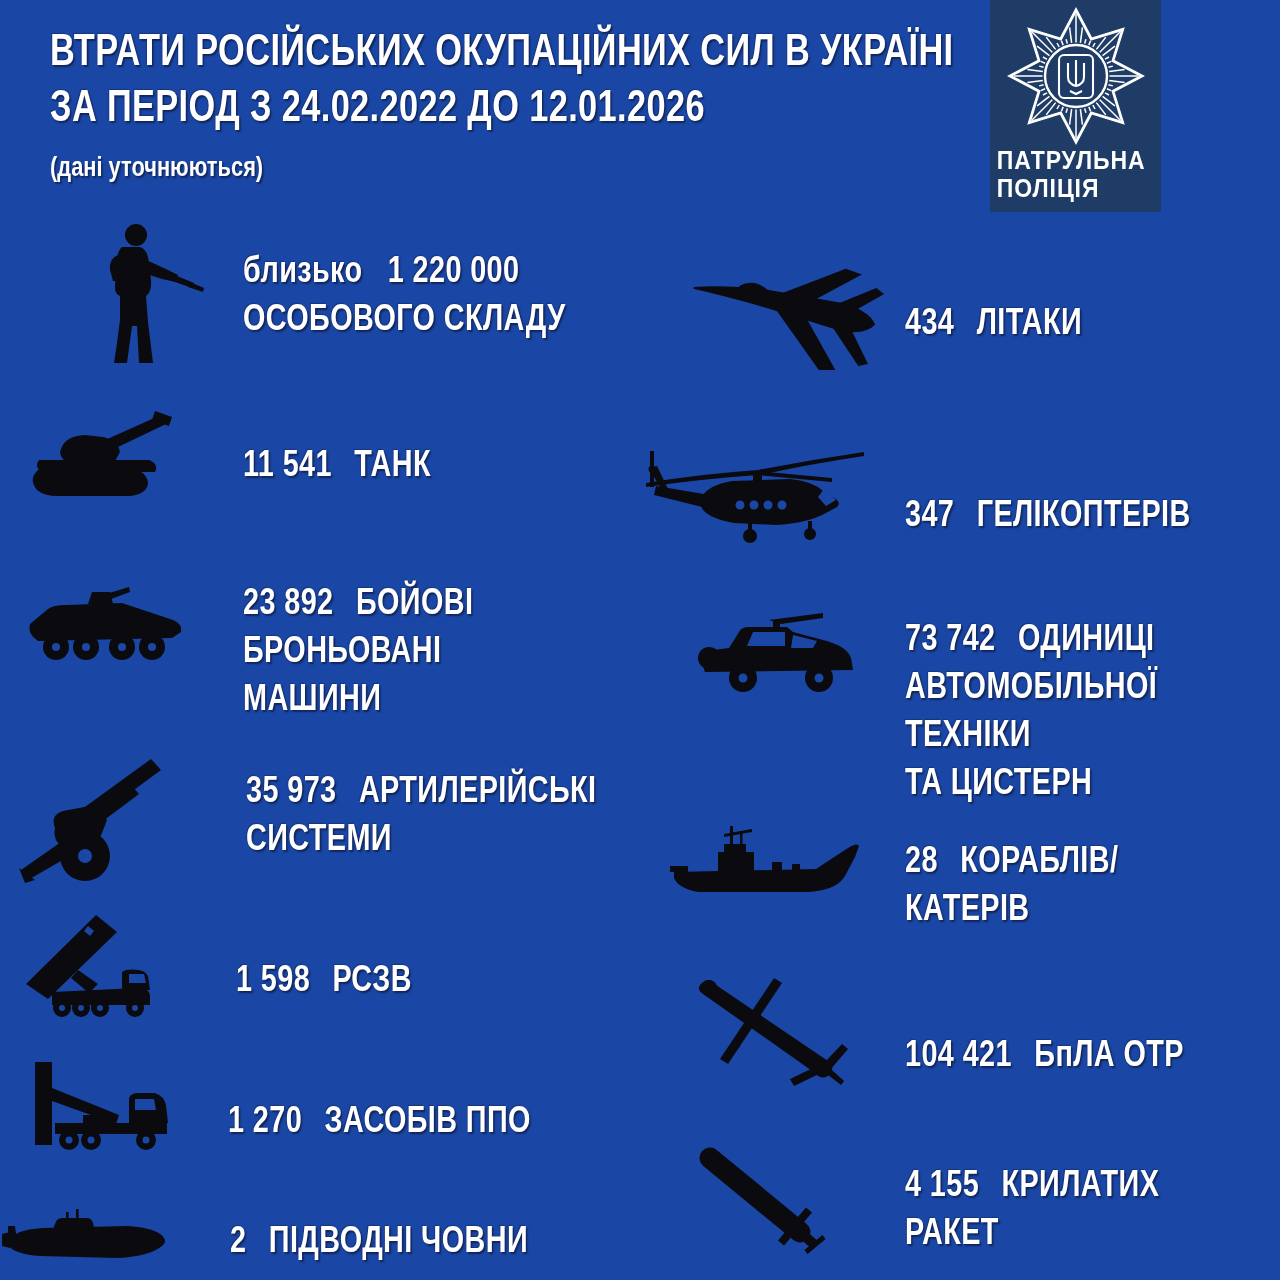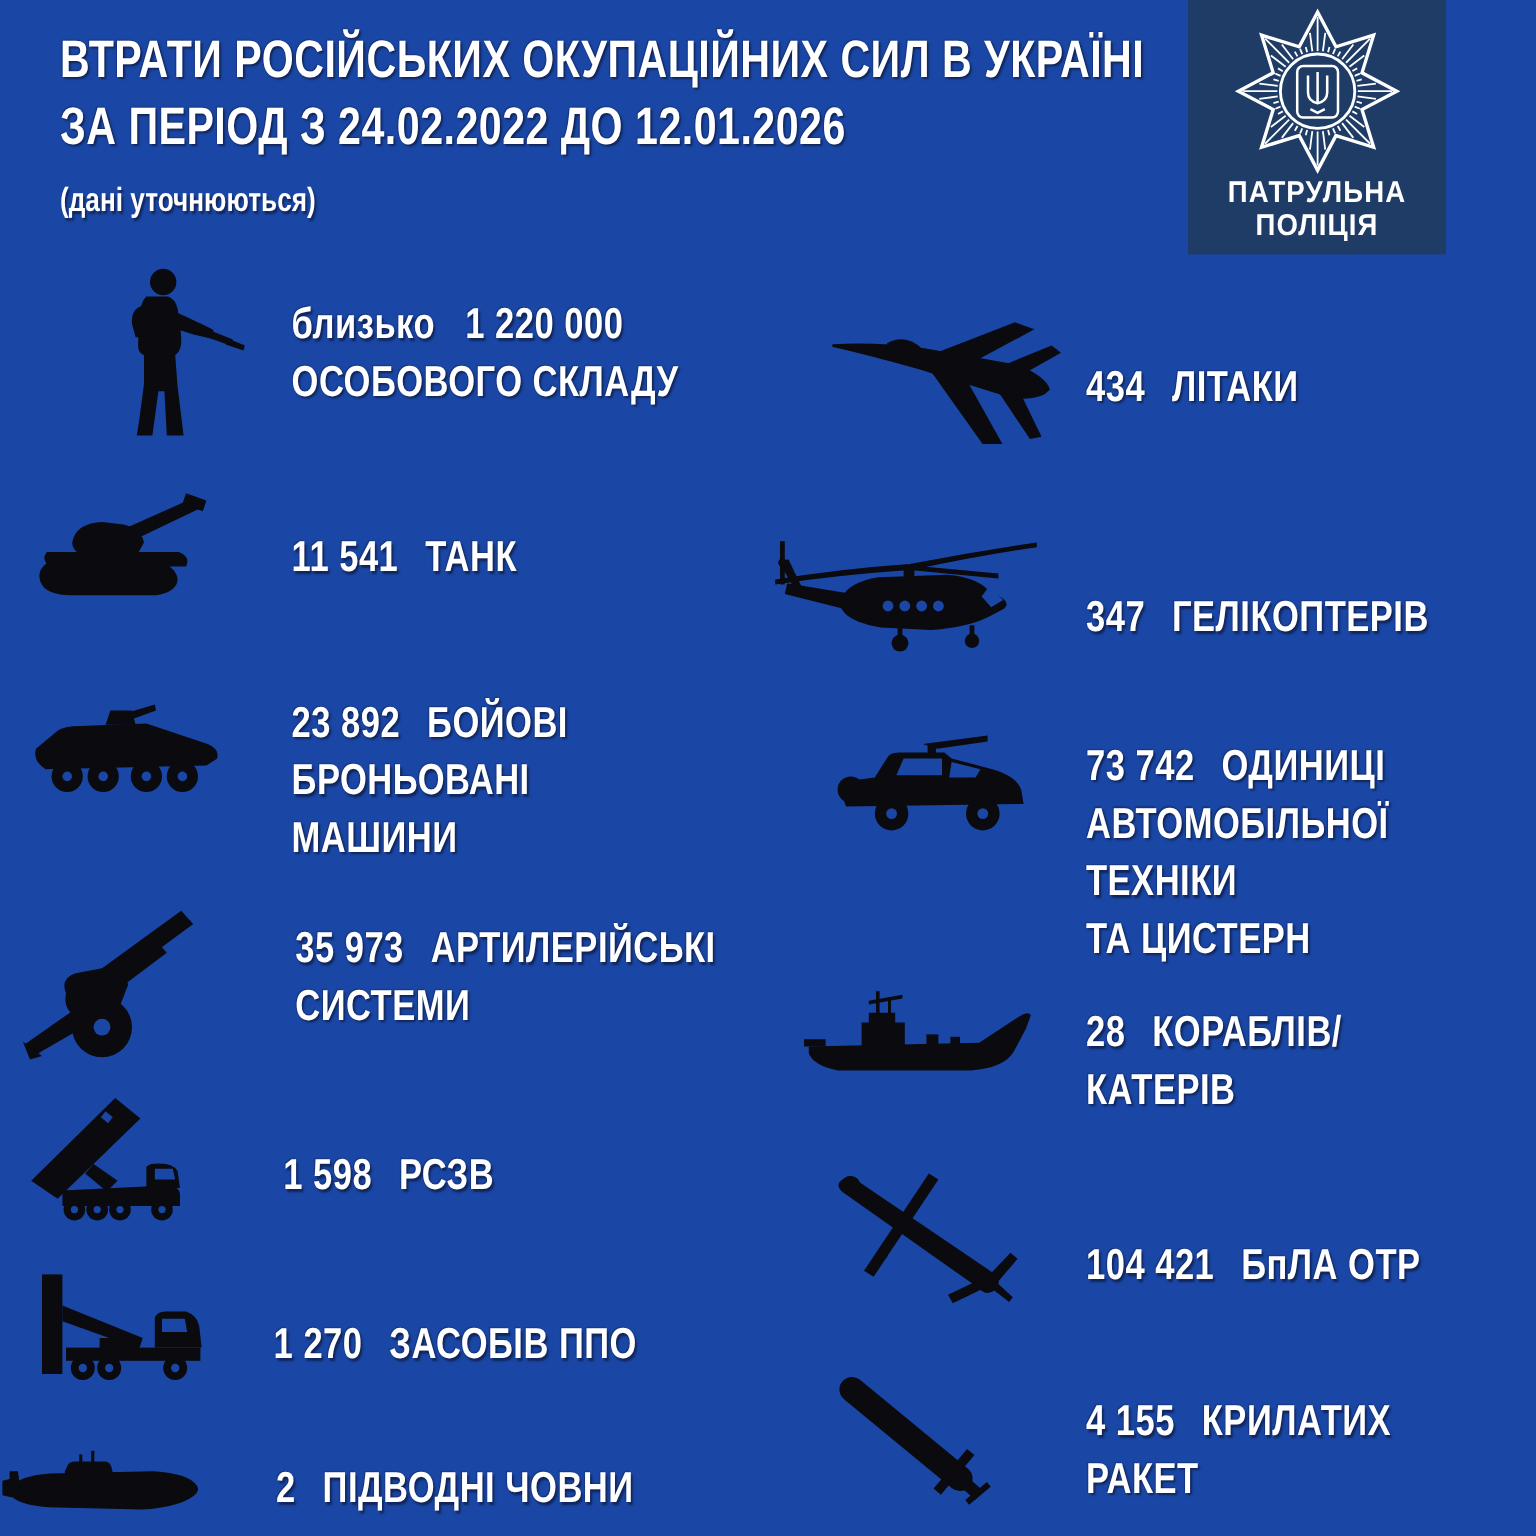--- a/index.html
+++ b/index.html
@@ -9,21 +9,21 @@
     font-family:"Liberation Sans",sans-serif;
     text-decoration:underline;
   }
   
   .header{position:absolute;left:50px;top:22px;width:1400px;transform:scaleX(.78);transform-origin:0 0;color:var(--text,#fff);}
   .title-line{font-size:44px;line-height:56px;font-weight:bold;letter-spacing:.5px;
     text-shadow:2px 2px 2px rgba(10,10,30,.55),-1px -1px 1px rgba(10,10,30,.3);}
   .note{font-size:28px;line-height:34px;font-weight:bold;margin-top:16px;
     text-shadow:2px 2px 2px rgba(10,10,30,.55);}
   
-  .logo{position:absolute;left:990px;top:0;width:215px;height:212px;background:var(--panel,#1e3c66);text-align:center;}
+  .logo{position:absolute;left:990px;top:0;width:171px;height:212px;background:var(--panel,#1e3c66);text-align:left;}
   .logo svg{display:block;margin:6px auto 0;}
   .logo-text{color:var(--text,#fff);font-weight:bold;font-size:25px;line-height:28px;letter-spacing:1px;transform:scaleX(.92);transform-origin:50% 0;}
   
   .icon-box{position:absolute;}
   .icon-box svg{width:100%;height:100%;display:block;}
   .sil{fill:var(--silhouette,#0a0a0f);}
   .cut{fill:var(--background,#1a47a5);}
   .stat-text{
     position:absolute;color:var(--text,#fff);font-weight:bold;font-size:36px;line-height:48px;
     letter-spacing:.5px;transform:scaleX(.8);transform-origin:0 0;white-space:pre-line;

